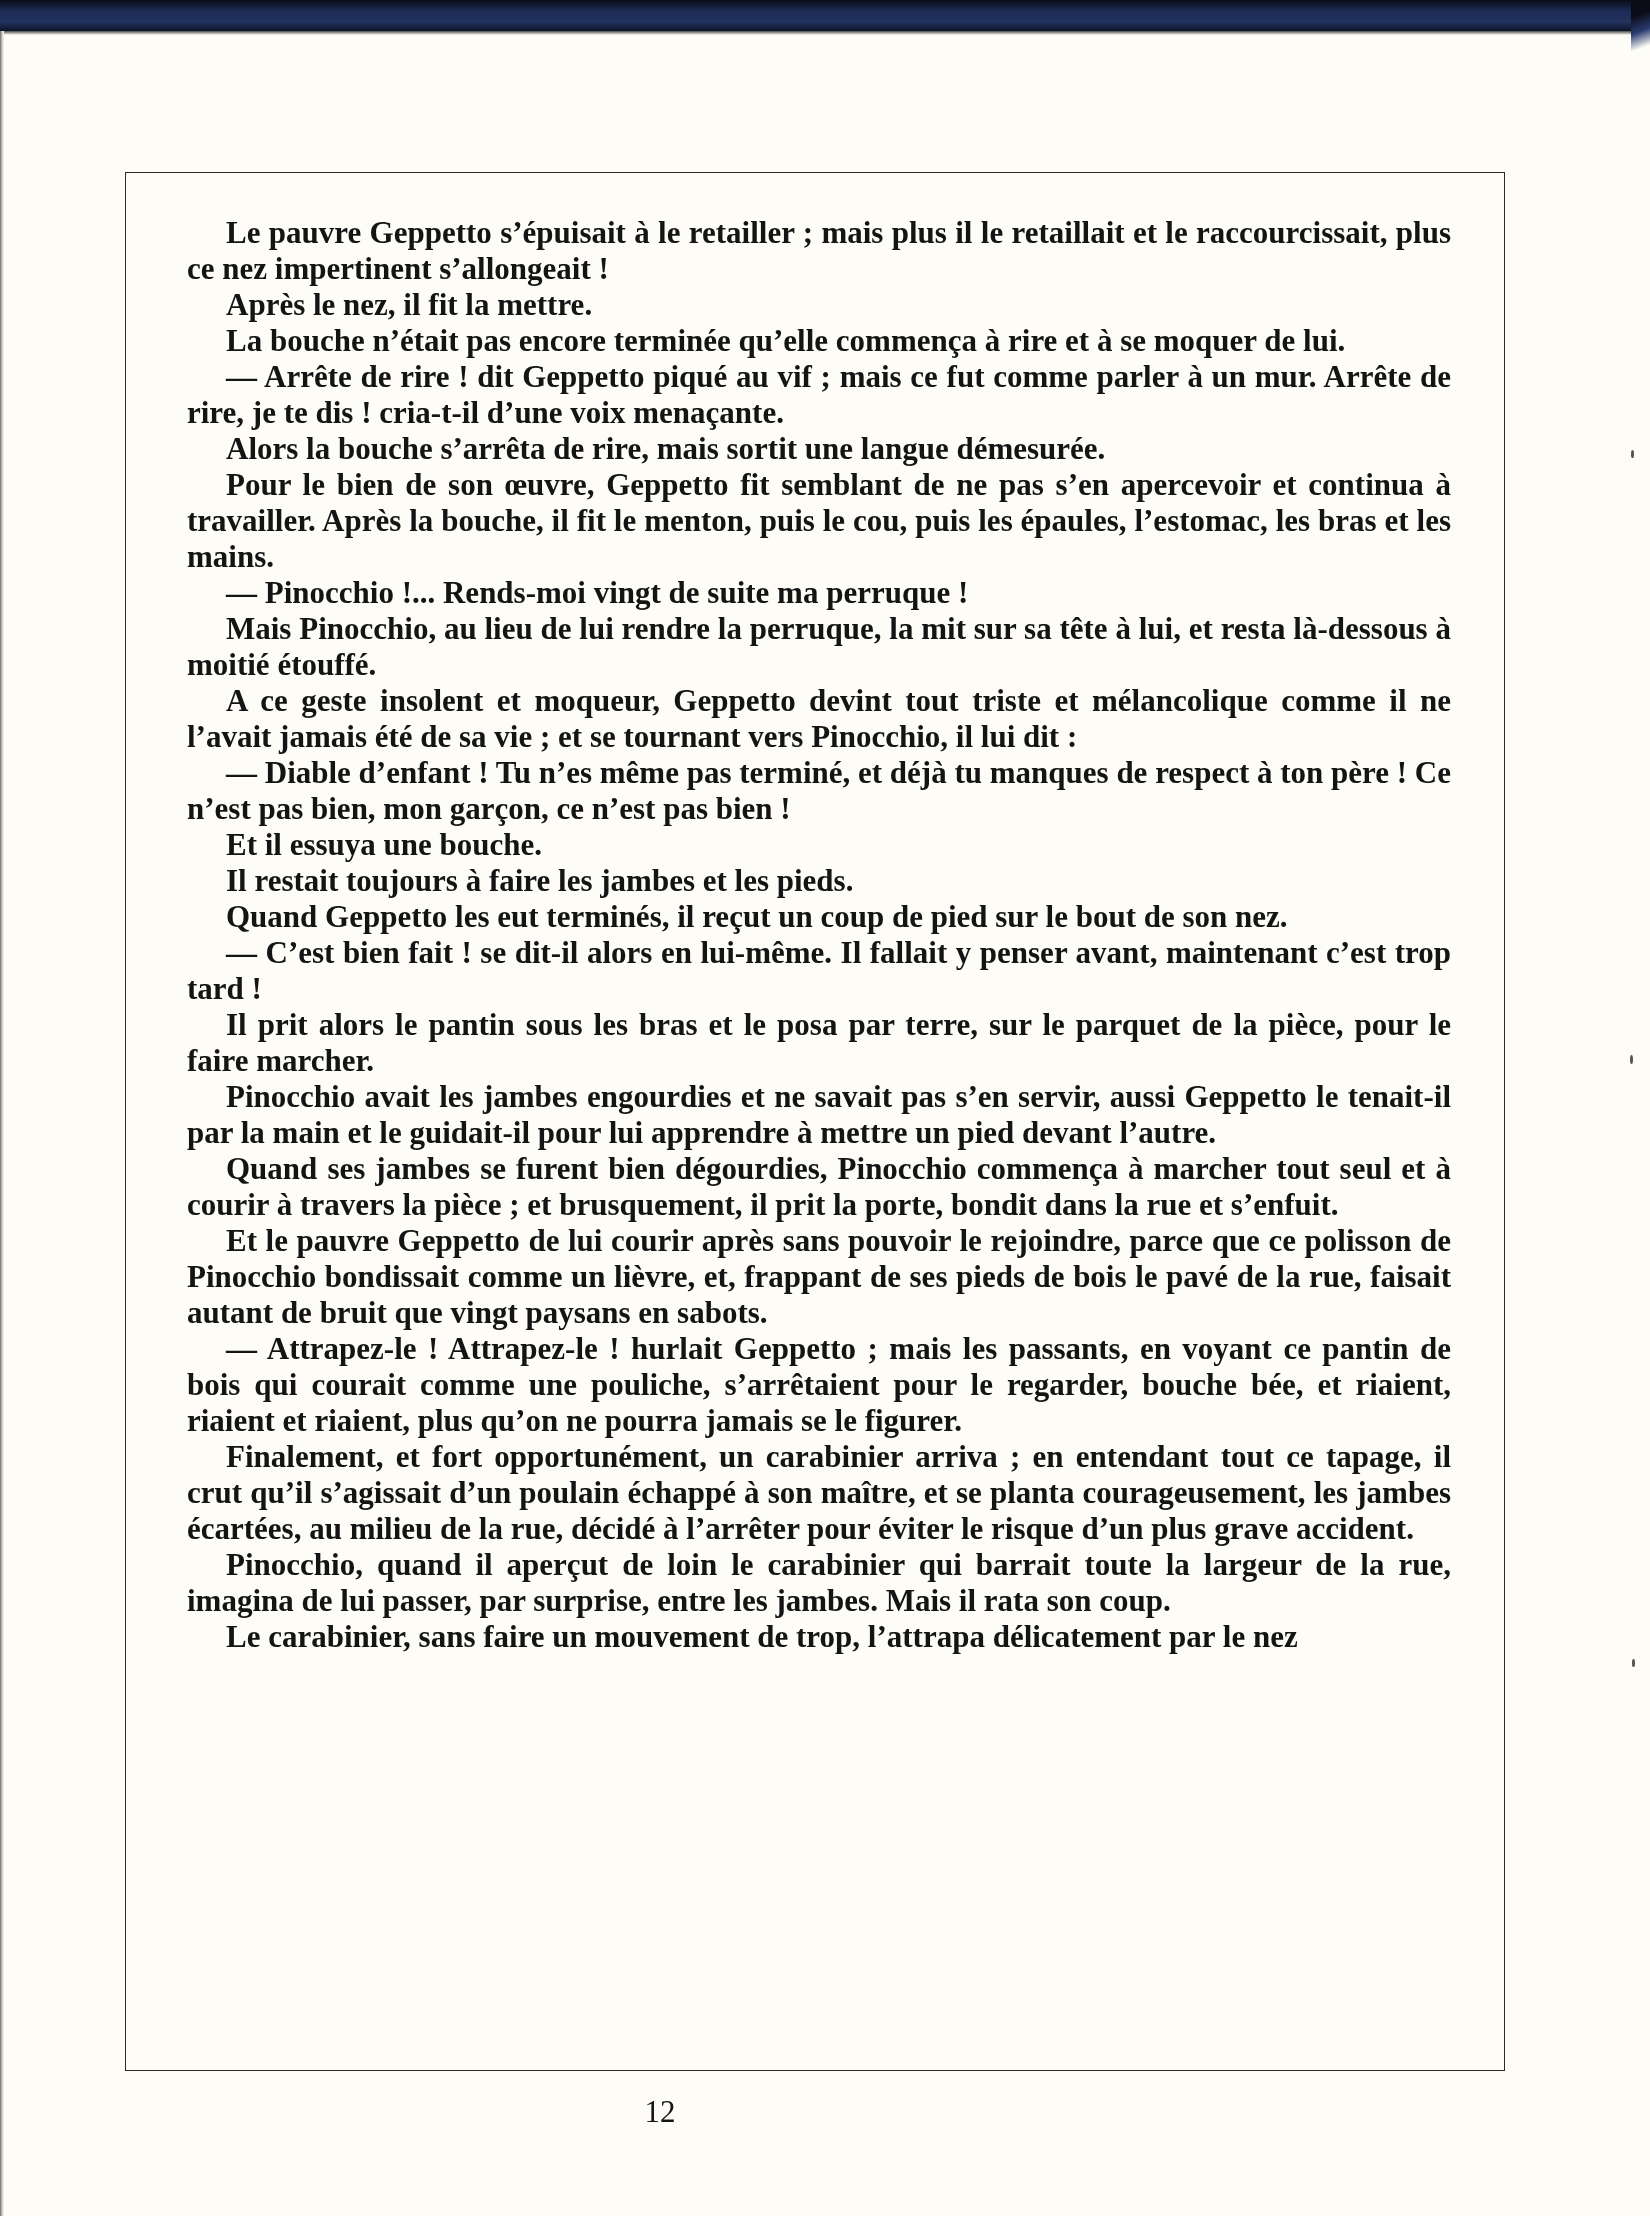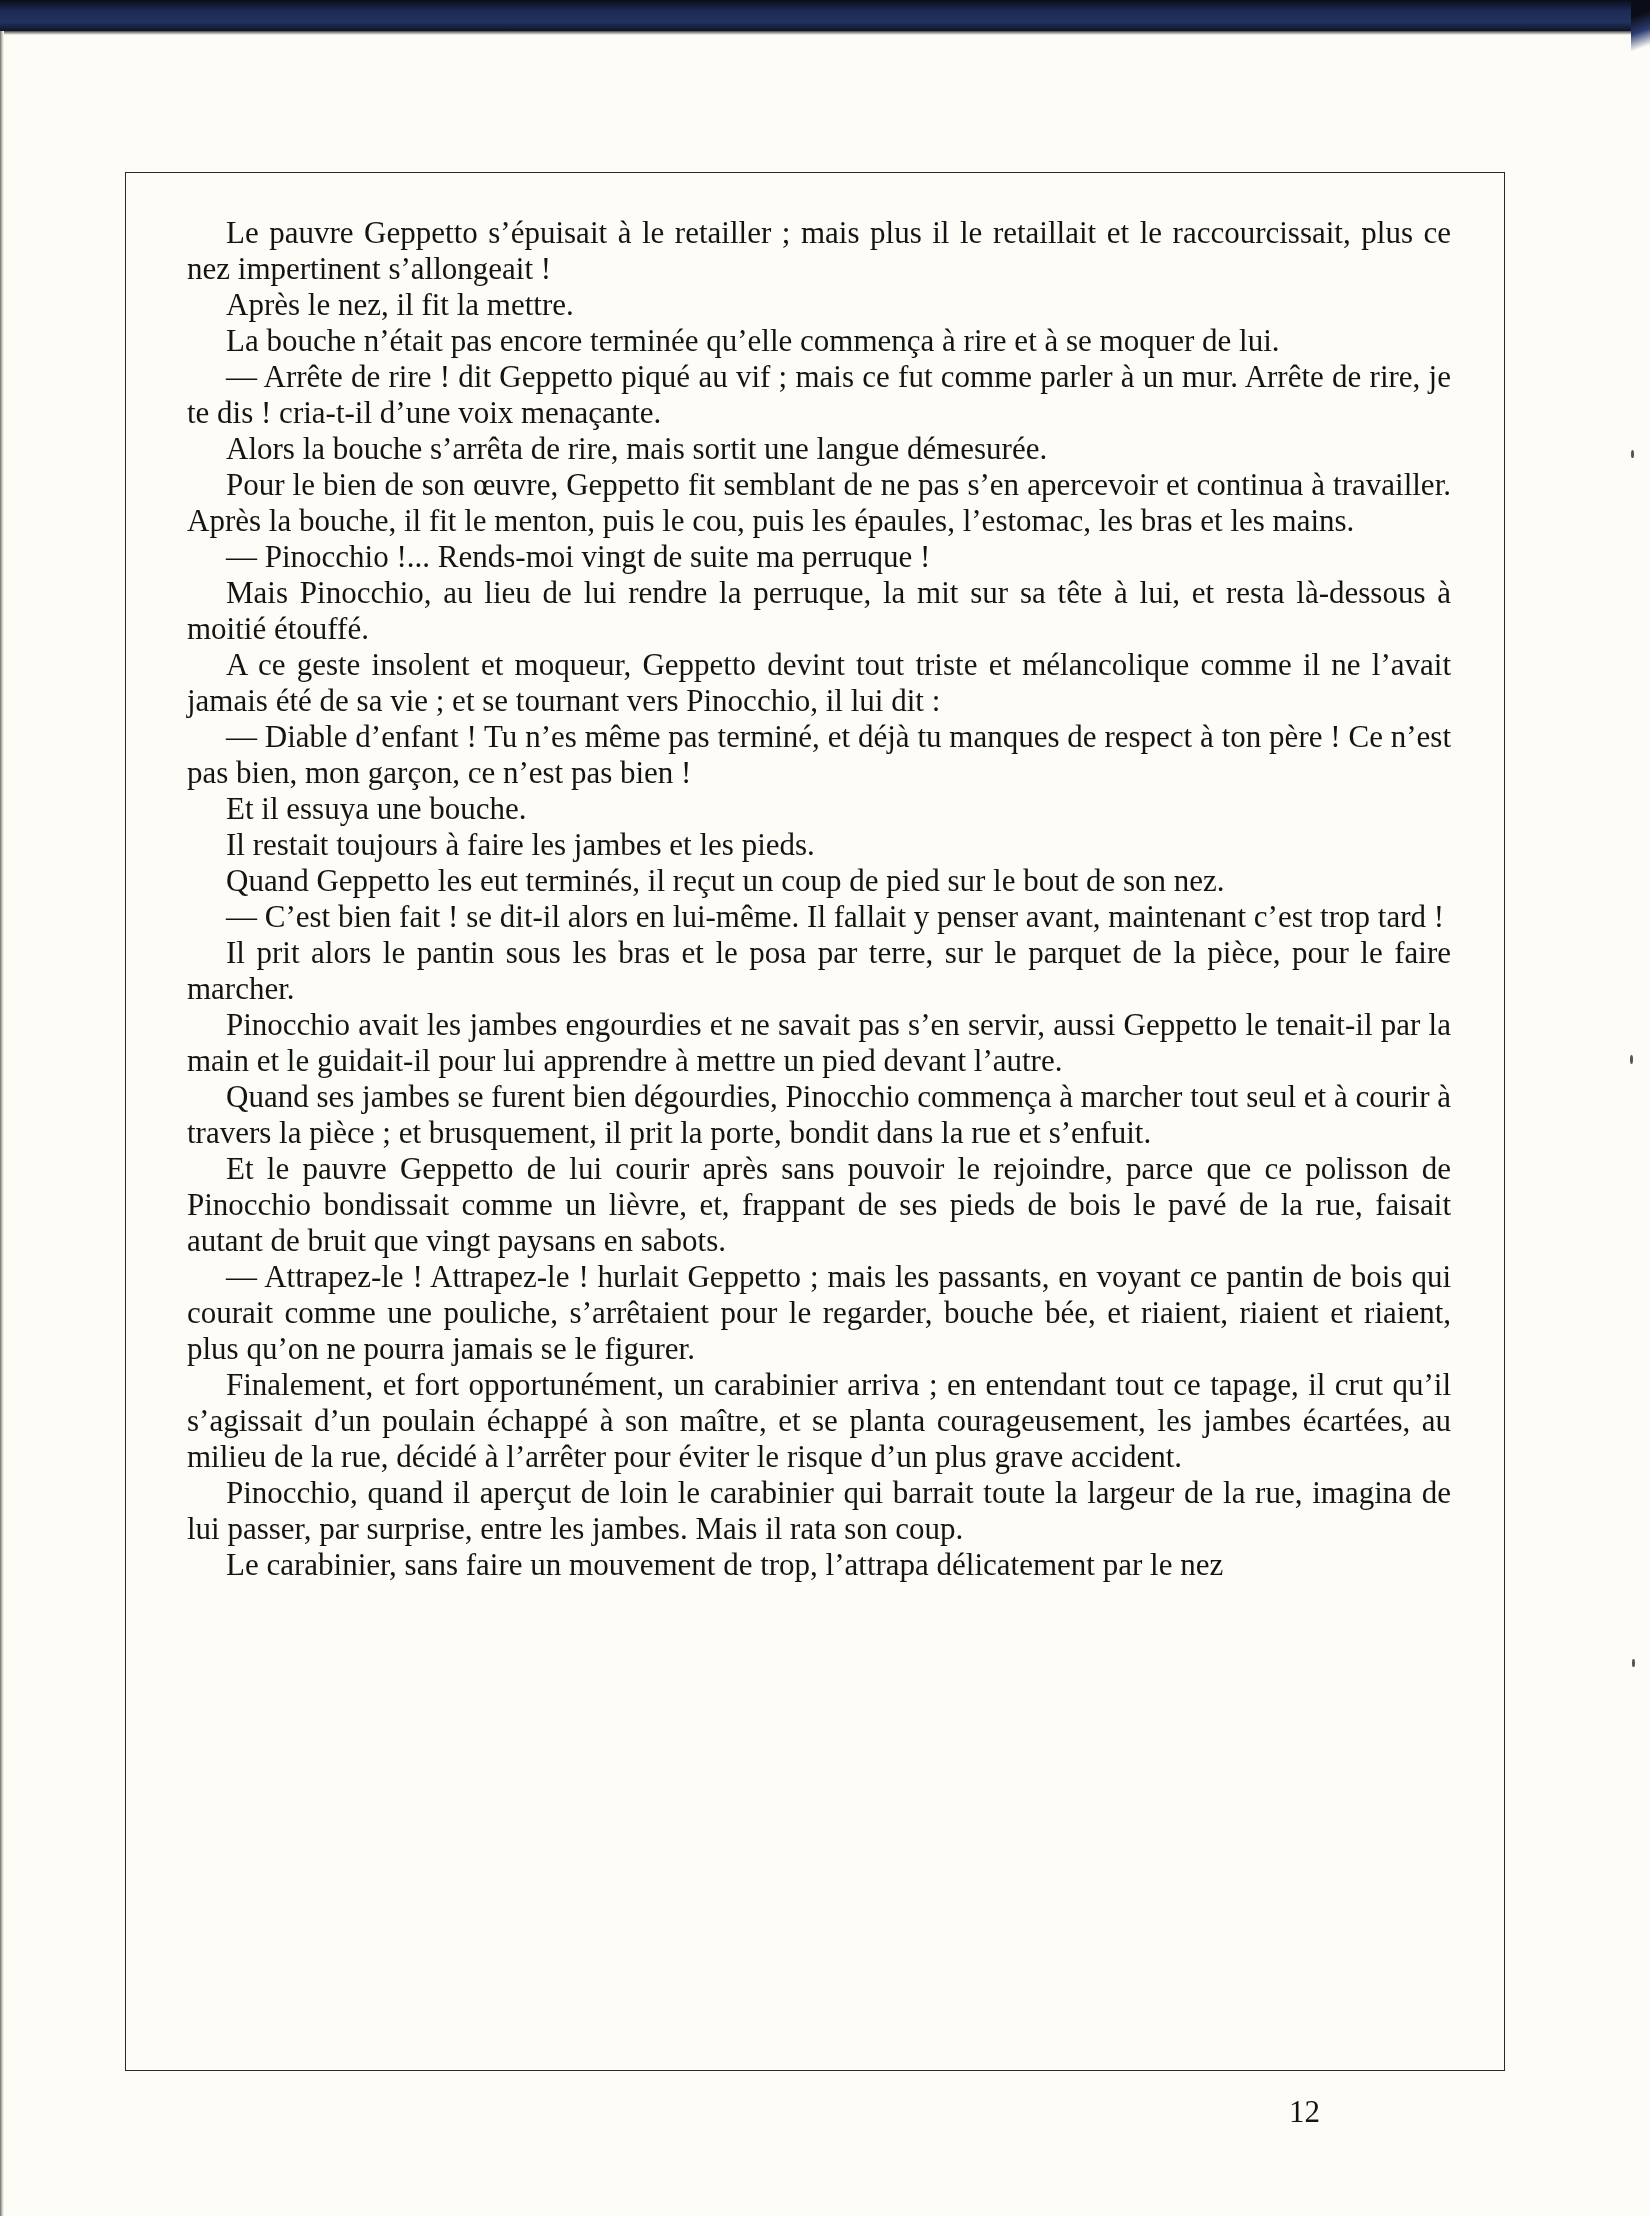--- a/index.html
+++ b/index.html
@@ -26,25 +26,26 @@
       background: linear-gradient(160deg, #0a0d18 30%, #2a3a70 60%, #fdfcf6 90%);
     }
     .frame {
       position: absolute; left: 125px; top: 172px; width: 1380px; height: 1899px;
       border: 1.9px solid #2a2a2a; box-sizing: border-box;
     }
     .text {
       position: absolute; left: 187px; top: 215px; width: 1264px;
       font-size: 31px; line-height: 36px;
       text-align: justify;
+      font-weight: bold;
     }
     .para { margin: 0; text-indent: 39px; }
     .page-number {
       position: absolute; left: 0; width: 1320px; top: 2094px;
-      text-align: right; font-size: 31px; line-height: 36px;
+      text-align: center; font-size: 31px; line-height: 36px;
     }
     .speck { position: absolute; background: #555; border-radius: 50%; }
   </style>
 </head>
 <body>
 
 <div class="top-band"></div>
 <div class="top-band-shadow"></div>
 <div class="left-edge"></div>
 <div class="corner-mark"></div>

